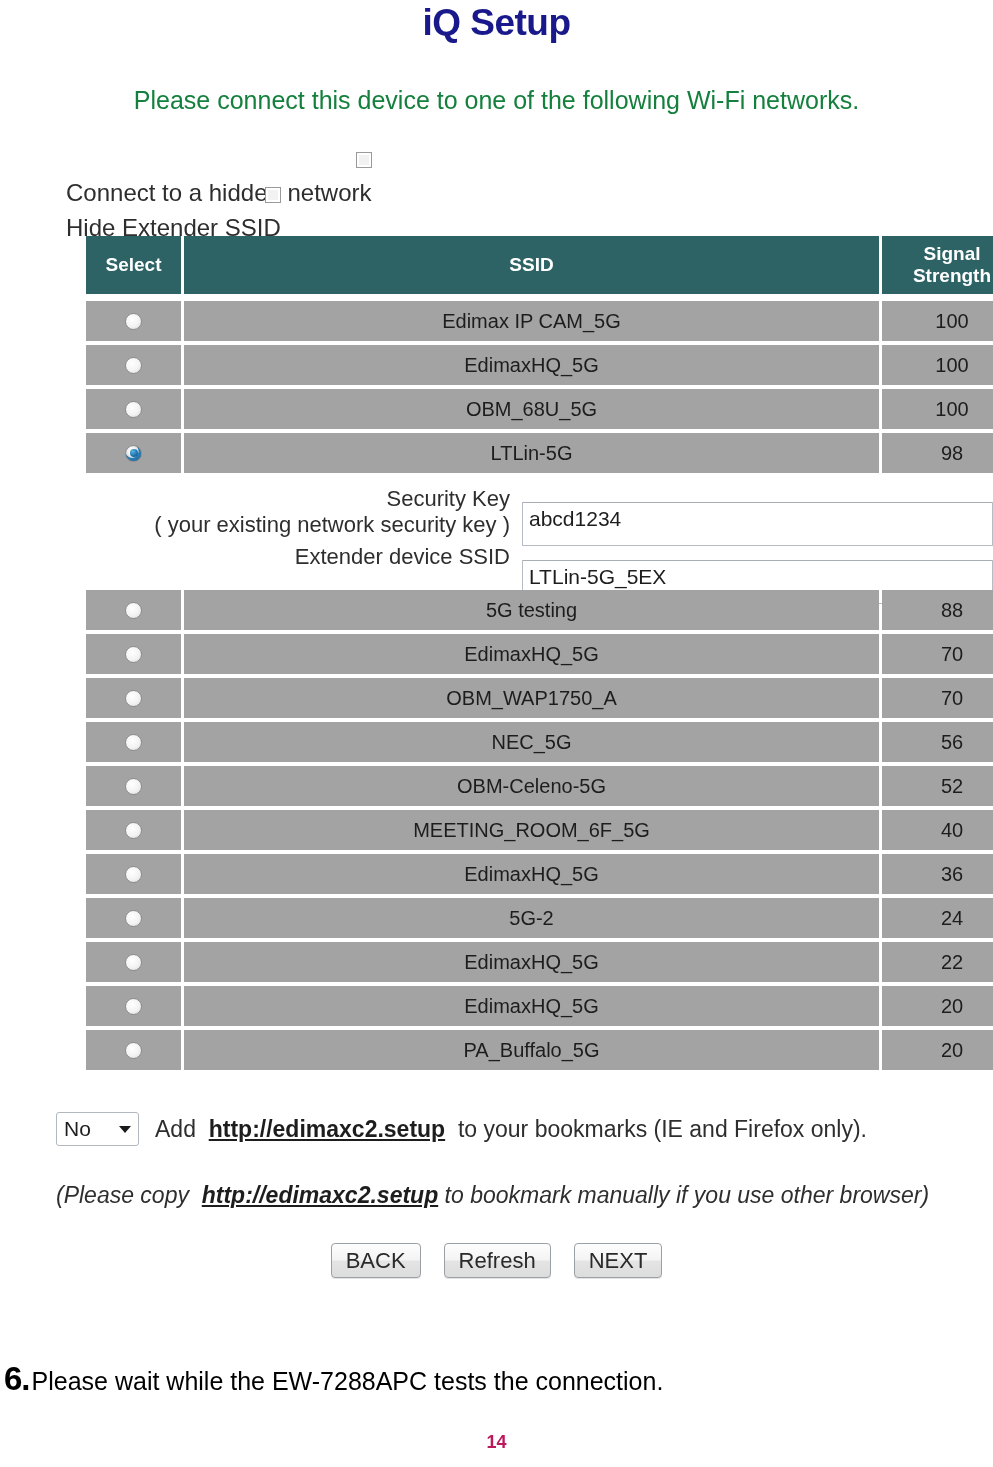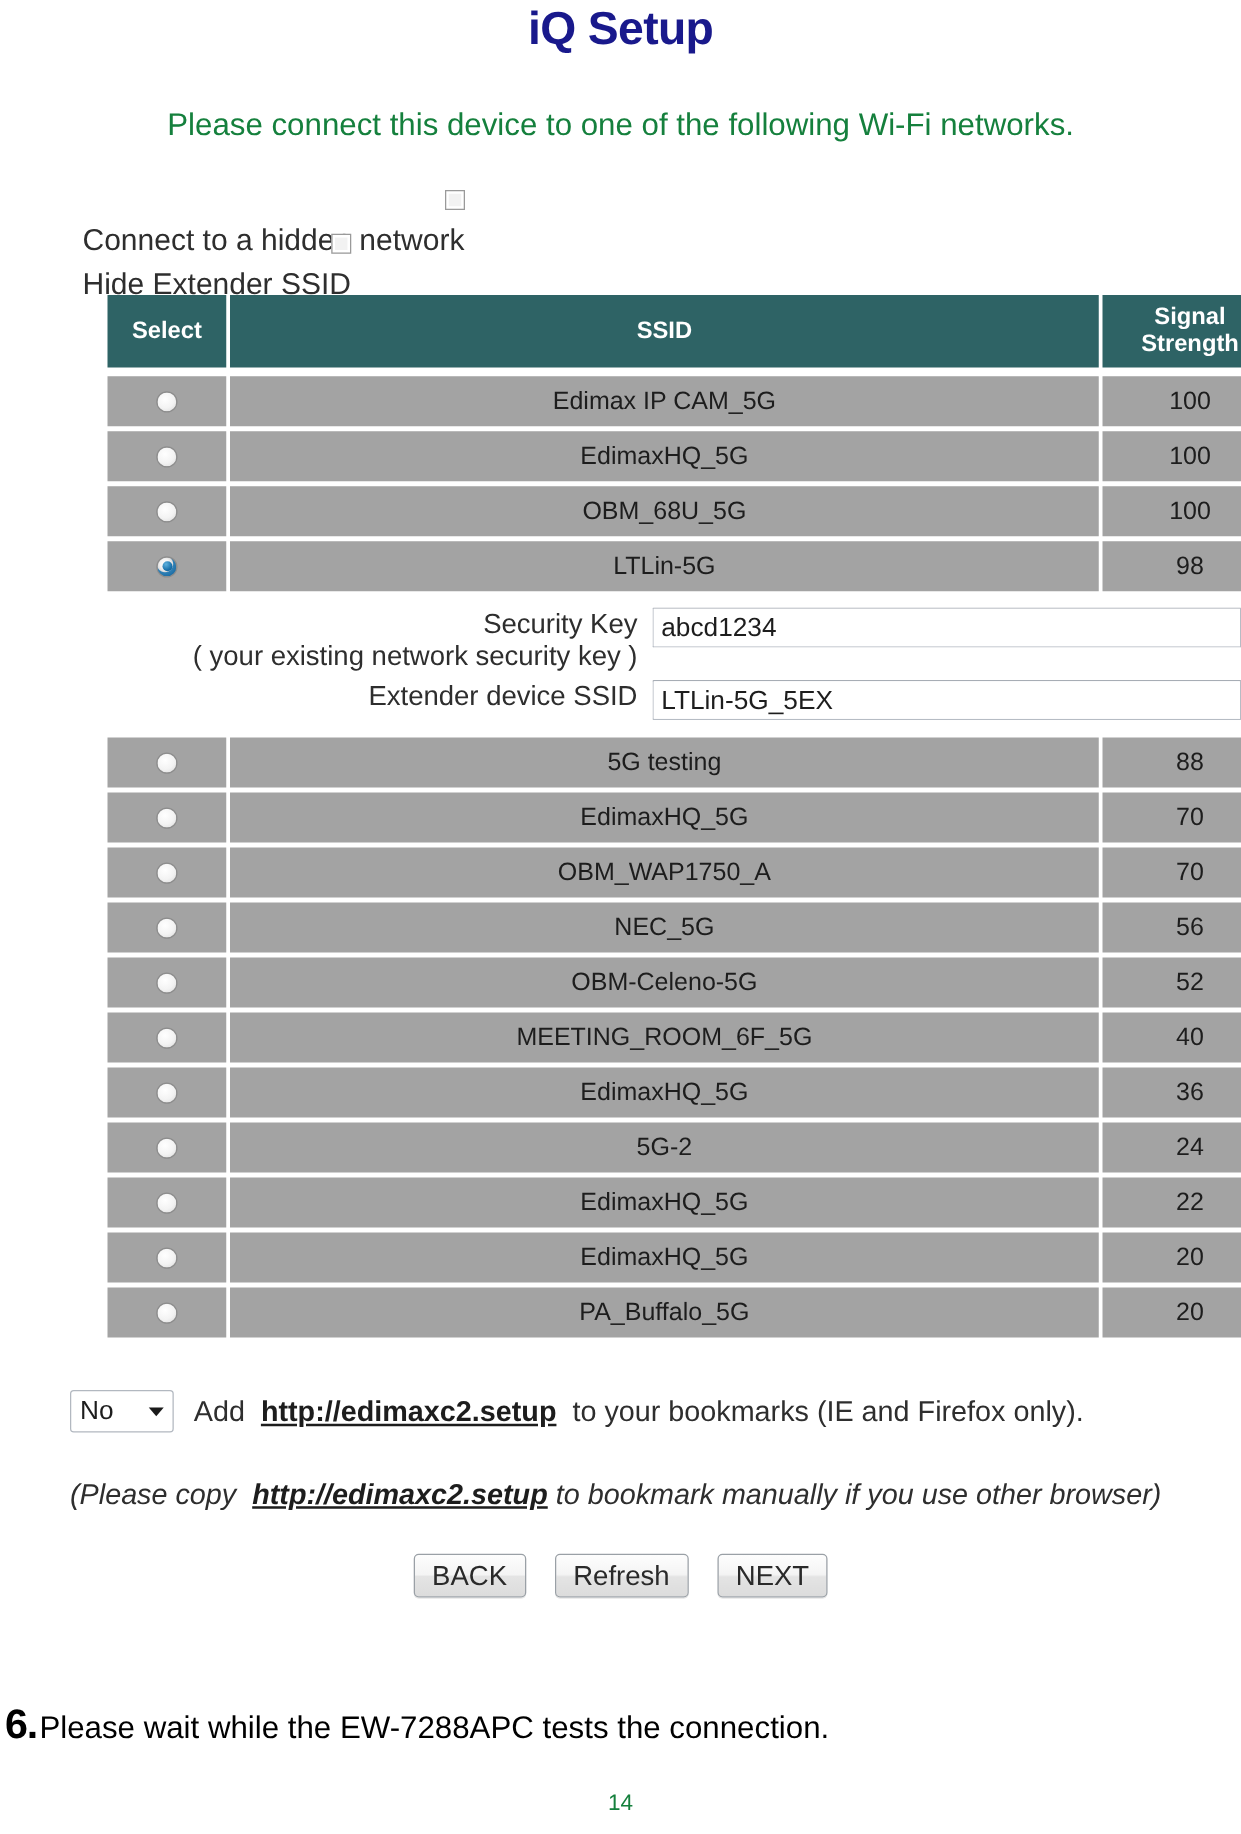--- a/index.html
+++ b/index.html
@@ -163,33 +163,34 @@
     text-align: right;
     font-size: 22px;
     color: #2e2e2e;
     line-height: 1.18;
     padding-right: 12px;
     box-sizing: border-box;
   }
   .field-label .l2 { display: block; }
   .txtinput {
     flex: 1 1 auto;
-    height: 32px;
+    height: 44px;
     box-sizing: border-box;
     border: 1px solid #b6bcc4;
     border-top-color: #a7adb5;
     background: #ffffff;
     font-size: 21px;
     color: #1d1d1d;
     padding: 0 6px;
     line-height: 32px;
     font-family: "Liberation Sans", sans-serif;
     border-radius: 1px;
     white-space: nowrap;
     overflow: hidden;
+    margin-top: 16px;
   }
 
   
   #bookmark-line {
     position: absolute;
     left: 56px;
     top: 1112px;
     display: flex;
     align-items: center;
     gap: 0;
@@ -281,21 +282,22 @@
     color: #000000;
     margin-left: 2px;
   }
   #page-number {
     position: absolute;
     left: 0;
     top: 1432px;
     width: 993px;
     text-align: center;
     font-size: 18px;
-    color: #15803d;
+    color: #be185d;
+    font-weight: bold;
   }
 </style>
 </head>
 <body>
 
 <div id="page-title">iQ Setup</div>
 <div id="subtitle">Please connect this device to one of the following Wi-Fi networks.</div>
 
 <div class="opt-row" id="opt-hidden">
   <span class="cbox"></span>

